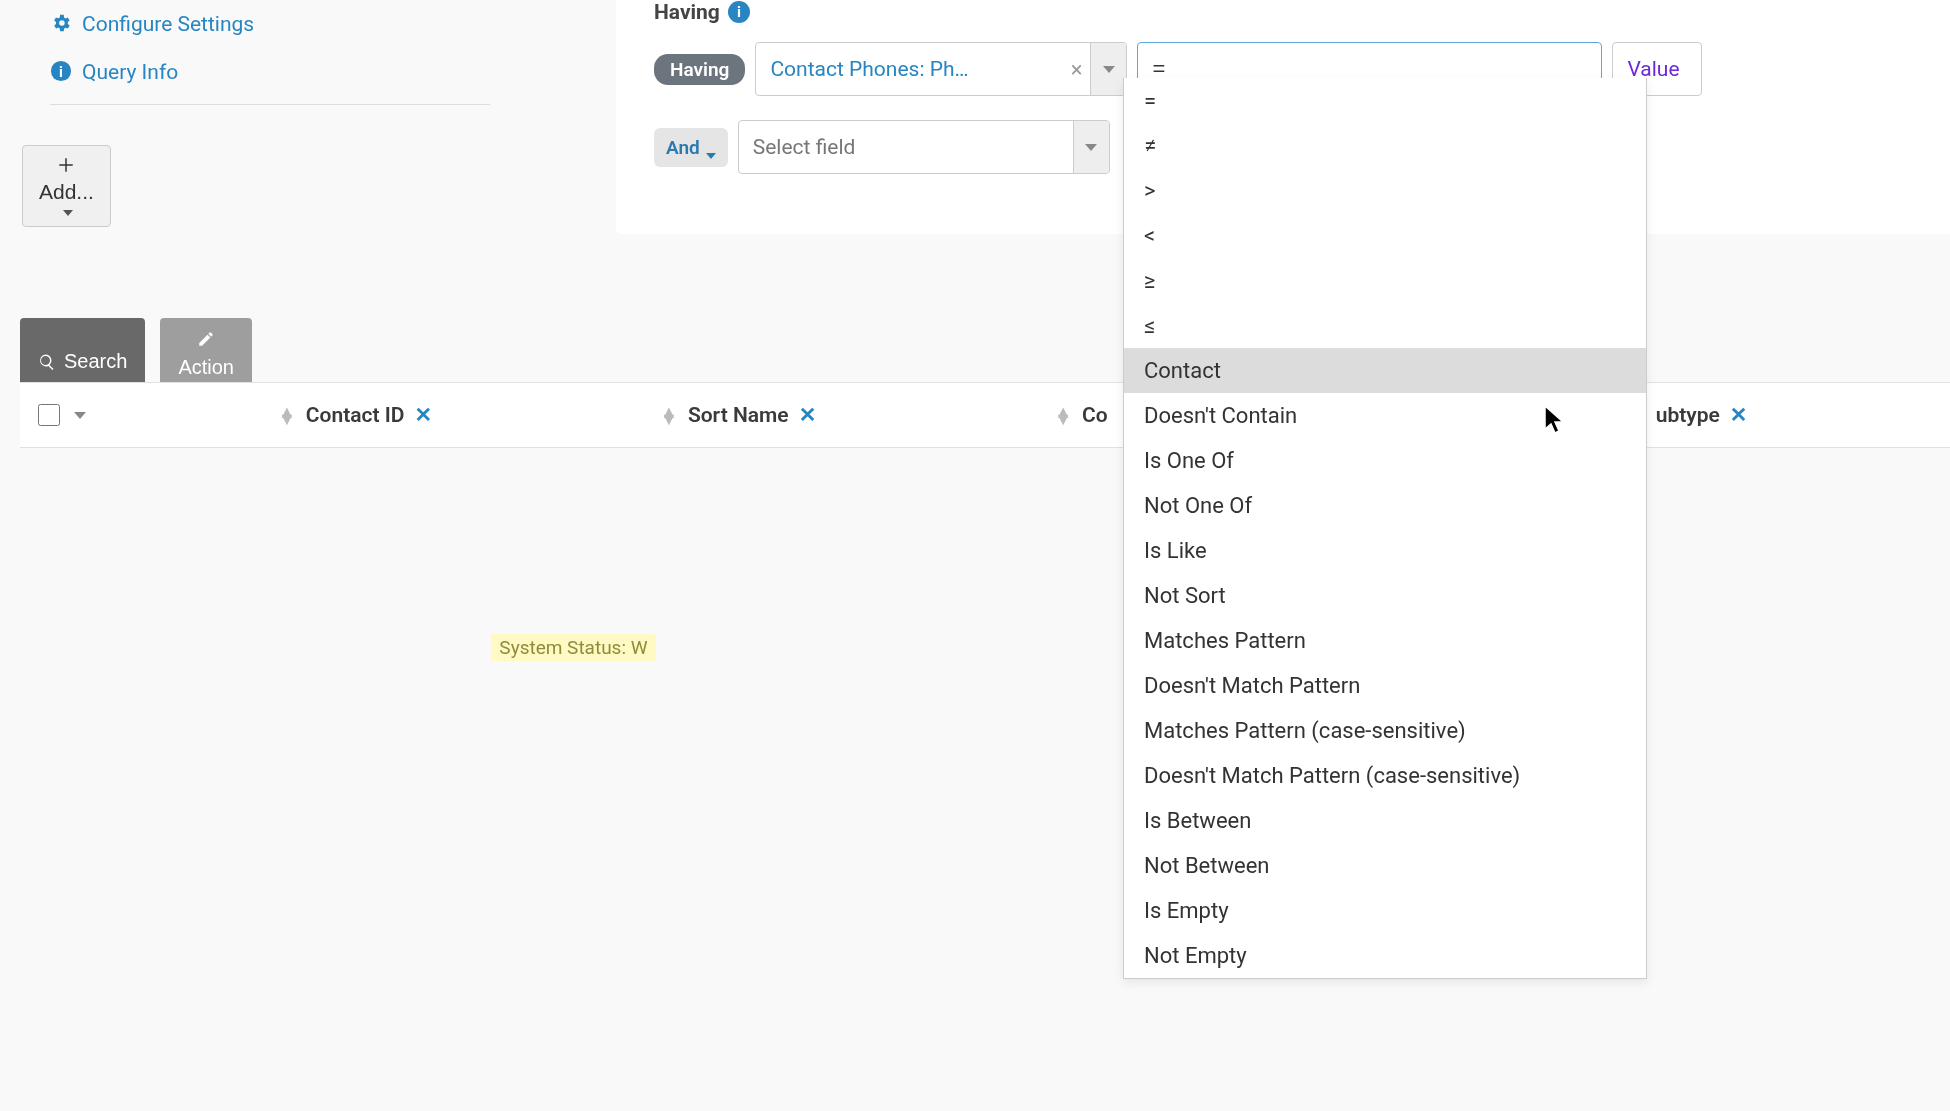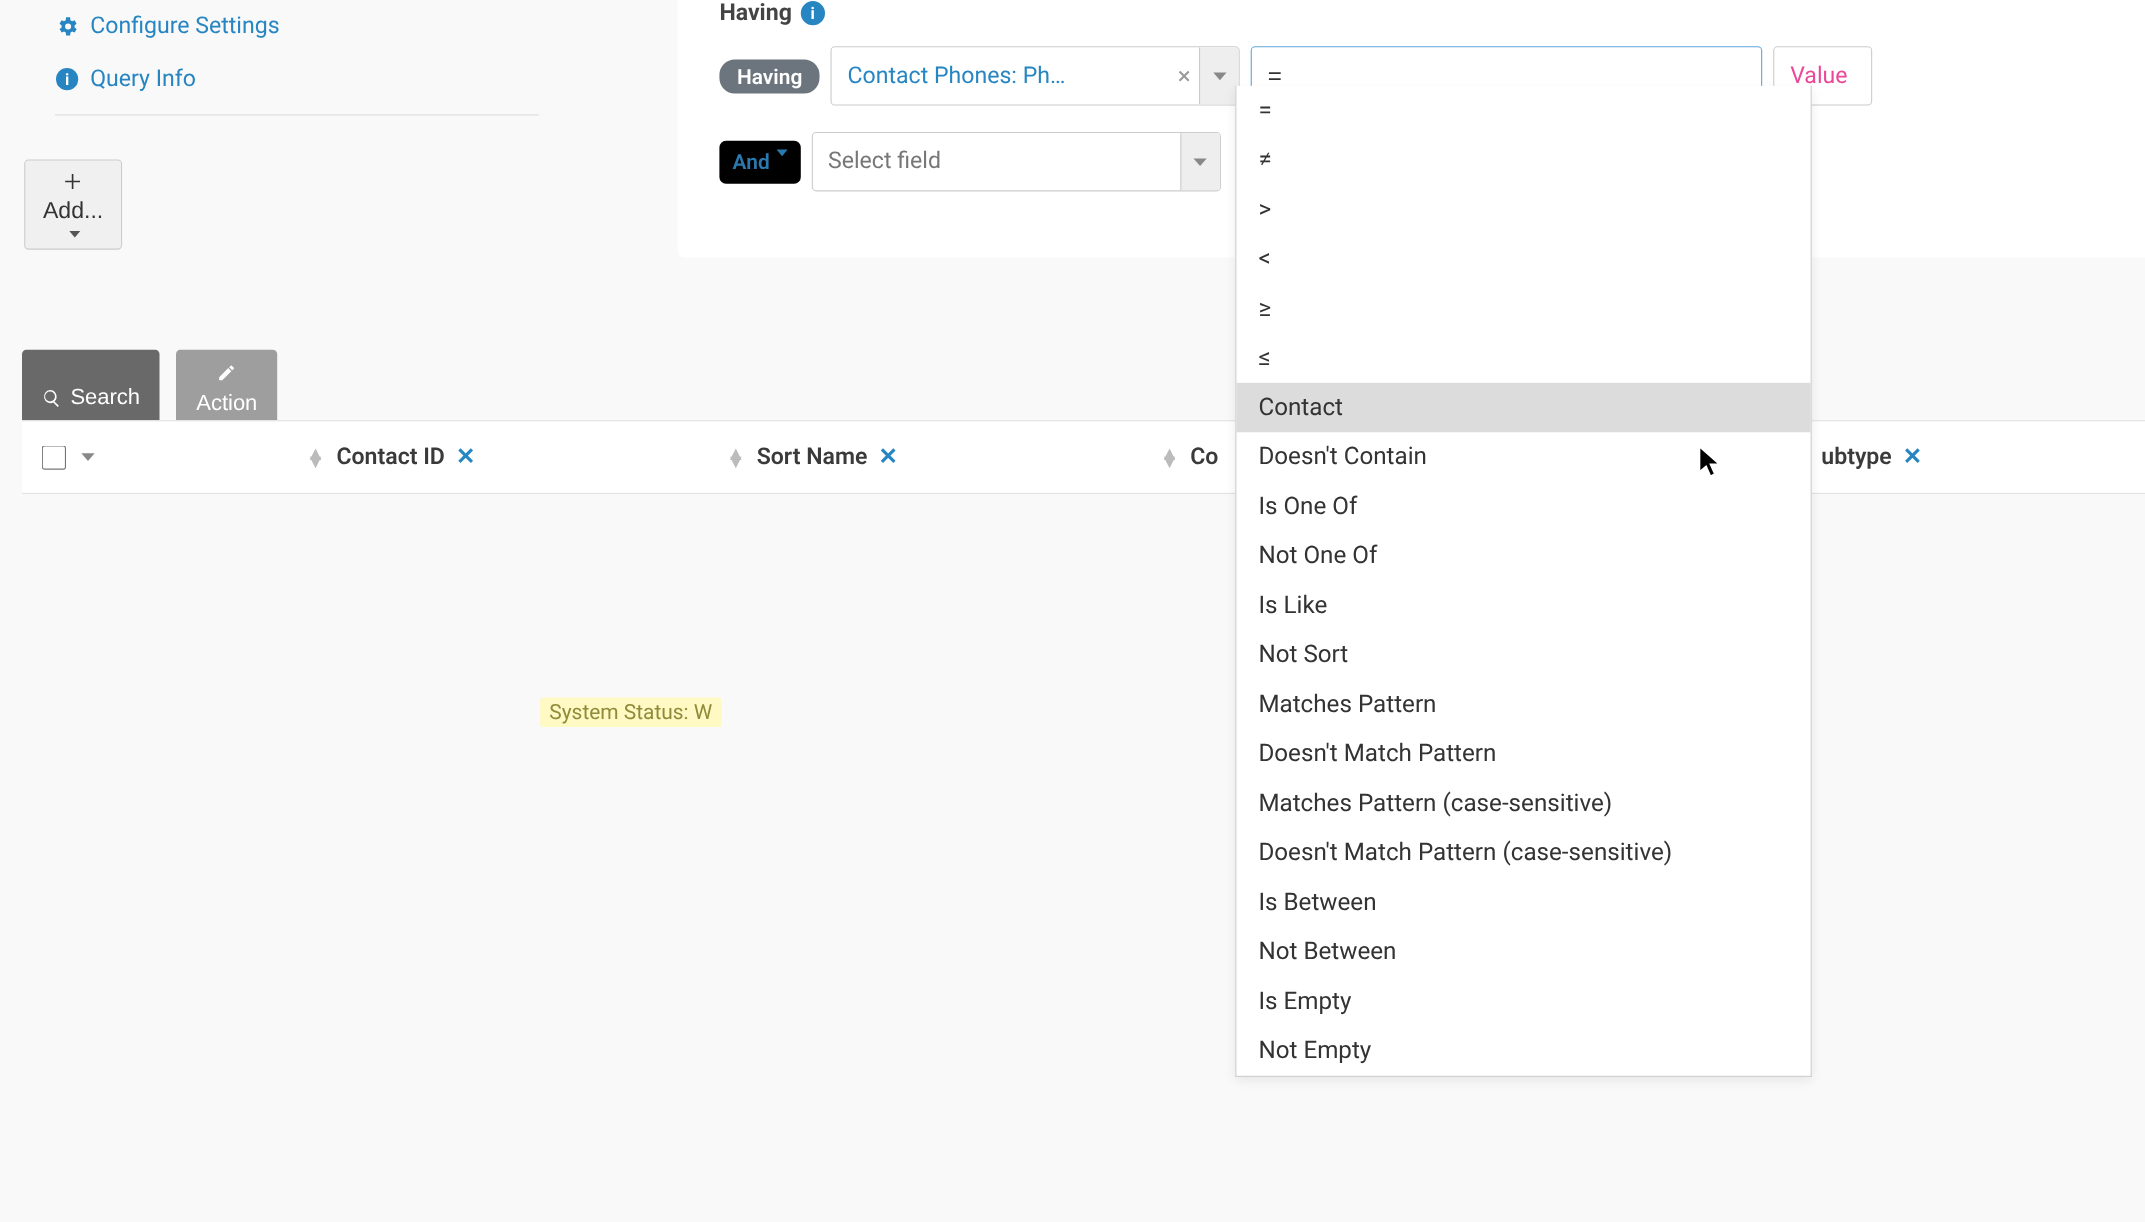--- a/index.html
+++ b/index.html
@@ -16,21 +16,20 @@
 
     
     .sidebar {
       position: absolute;
       left: 20px;
       top: 0;
       width: 500px;
     }
     .sidebar-link {
       display: flex;
-      align-items: center;
       gap: 10px;
       padding: 12px 30px 12px 30px;
       color: #2786c2;
       cursor: pointer;
       font-size: 21px;
     }
     .sidebar-link svg { width: 22px; height: 22px; fill: #2786c2; }
     .sidebar-divider {
       border: none;
       border-top: 1px solid #ddd;
@@ -84,26 +83,26 @@
     }
     .pill {
       background: #6c757d;
       color: #fff;
       border-radius: 14px;
       padding: 4px 16px;
       font-size: 19px;
       font-weight: 600;
     }
     .pill.and {
-      background: #000000;
+      background: #e5e5e5;
       color: #2a7ab0;
       border-radius: 6px;
       padding: 8px 12px;
       display: inline-flex;
-      align-items: flex-start;
+      align-items: flex-end;
       gap: 6px;
     }
     .pill.and .caret { width:0;height:0;border-left:5px solid transparent;border-right:5px solid transparent;border-top:6px solid #2a7ab0;}
 
     .select-box {
       display: flex;
       align-items: center;
       border: 1px solid #ccc;
       border-radius: 4px;
       min-width: 372px;
@@ -151,21 +150,21 @@
       background:#fff;
     }
     .value-box {
       border: 1px solid #ccc;
       border-radius: 4px;
       height: 54px;
       min-width: 90px;
       padding: 0 14px;
       display: flex;
       align-items: center;
-      color: #ec4899;
+      color: #6d28d9;
       background:#fff;
       font-size: 21px;
     }
 
     
     .dropdown-panel {
       position: absolute;
       left: 1123px;
       top: 78px;
       width: 524px;

